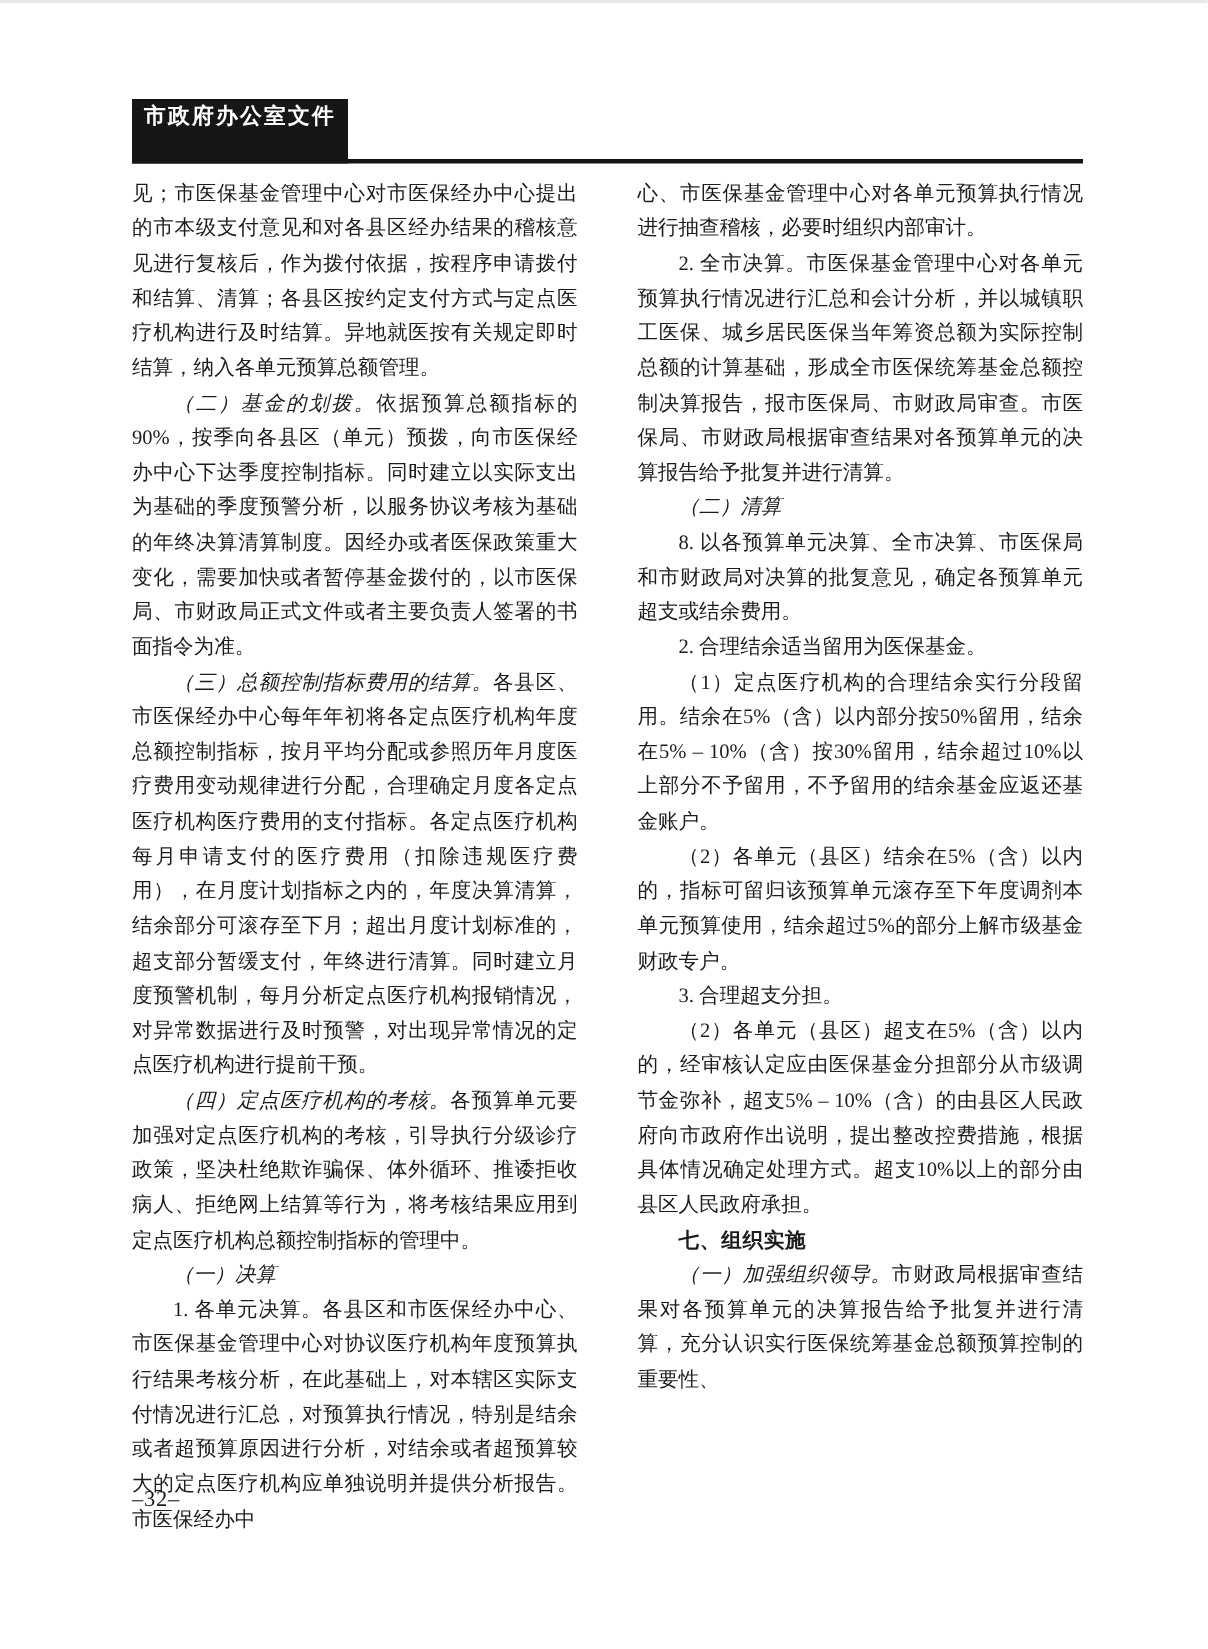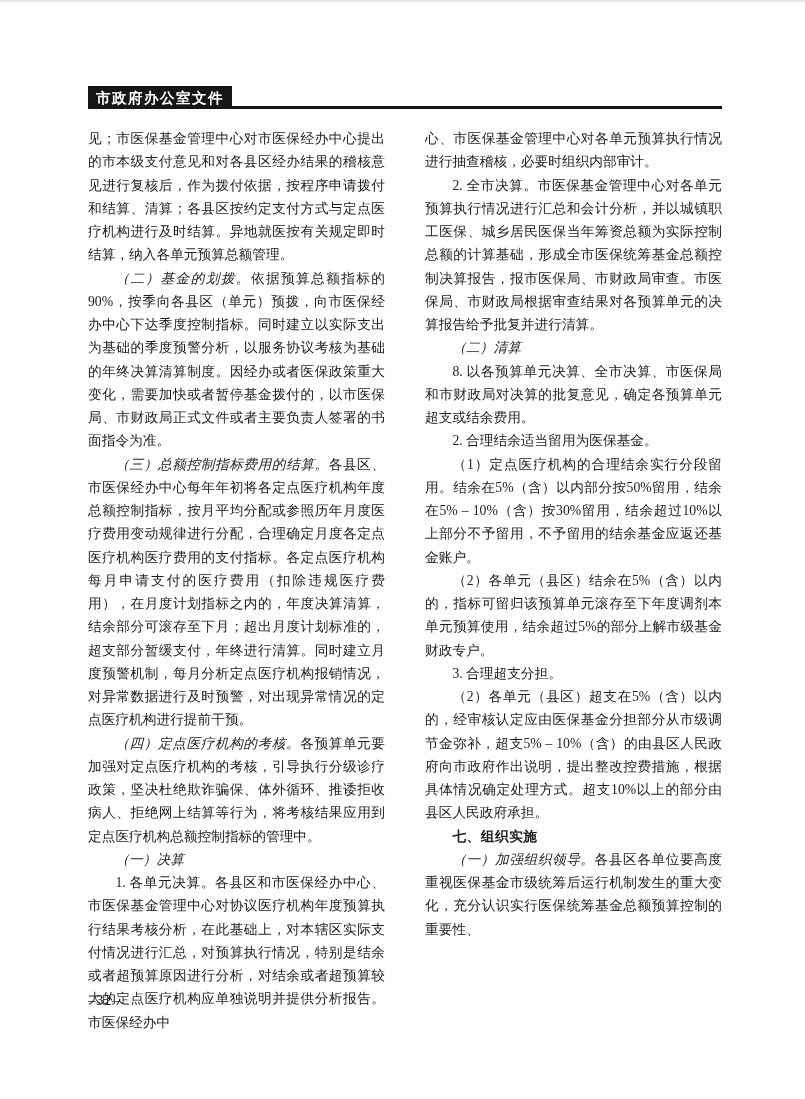--- a/index.html
+++ b/index.html
@@ -21,26 +21,26 @@
     width: 634px; height: 22px;
     border-bottom: 3px solid #141414;
   }
   .header-box {
     position: absolute; left: 0; bottom: -3px;
     background: #161616; color: #ffffff;
     font-family: "Liberation Sans", sans-serif;
     font-weight: bold; font-size: 14.5px;
     letter-spacing: 1.5px;
     padding: 0 8px;
-    height: 23px; line-height: 25px;
+    height: 43px; line-height: 25px;
     white-space: nowrap;
   }
   
   .columns {
-    position: absolute; left: 88px; top: 127px;
+    position: absolute; left: 88px; top: 117px;
     width: 634px;
     display: flex; gap: 40px;
   }
   .col {
     width: 303px;
     font-size: 13.7px;
     line-height: 23.25px;
     text-align: justify;
   }
   .col p { margin: 0; text-align: justify; text-align-last: left; }
@@ -81,18 +81,18 @@
     <p>心、市医保基金管理中心对各单元预算执行情况进行抽查稽核，必要时组织内部审计。</p>
     <p class="indent">2. 全市决算。市医保基金管理中心对各单元预算执行情况进行汇总和会计分析，并以城镇职工医保、城乡居民医保当年筹资总额为实际控制总额的计算基础，形成全市医保统筹基金总额控制决算报告，报市医保局、市财政局审查。市医保局、市财政局根据审查结果对各预算单元的决算报告给予批复并进行清算。</p>
     <p class="indent kai">（二）清算</p>
     <p class="indent">8. 以各预算单元决算、全市决算、市医保局和市财政局对决算的批复意见，确定各预算单元超支或结余费用。</p>
     <p class="indent">2. 合理结余适当留用为医保基金。</p>
     <p class="indent">（1）定点医疗机构的合理结余实行分段留用。结余在5%（含）以内部分按50%留用，结余在5% – 10%（含）按30%留用，结余超过10%以上部分不予留用，不予留用的结余基金应返还基金账户。</p>
     <p class="indent">（2）各单元（县区）结余在5%（含）以内的，指标可留归该预算单元滚存至下年度调剂本单元预算使用，结余超过5%的部分上解市级基金财政专户。</p>
     <p class="indent">3. 合理超支分担。</p>
     <p class="indent">（2）各单元（县区）超支在5%（含）以内的，经审核认定应由医保基金分担部分从市级调节金弥补，超支5% – 10%（含）的由县区人民政府向市政府作出说明，提出整改控费措施，根据具体情况确定处理方式。超支10%以上的部分由县区人民政府承担。</p>
     <p class="indent heading-hei">七、组织实施</p>
-    <p class="indent"><span class="kai">（一）加强组织领导。</span><span>各县区各单位要高度重视医保基金市级统筹后运行机制发生的重大变化，充分认识实行医保统筹基金总额预算控制的重要性、</span></p>
+    <p class="indent"><span class="kai">（一）加强组织领导。</span><span>市财政局根据审查结果对各预算单元的决算报告给予批复并进行清算，充分认识实行医保统筹基金总额预算控制的重要性、</span></p>
   </div>
 
 </div>
 
 <div class="page-number">–32–</div>
 
 </body></html>

